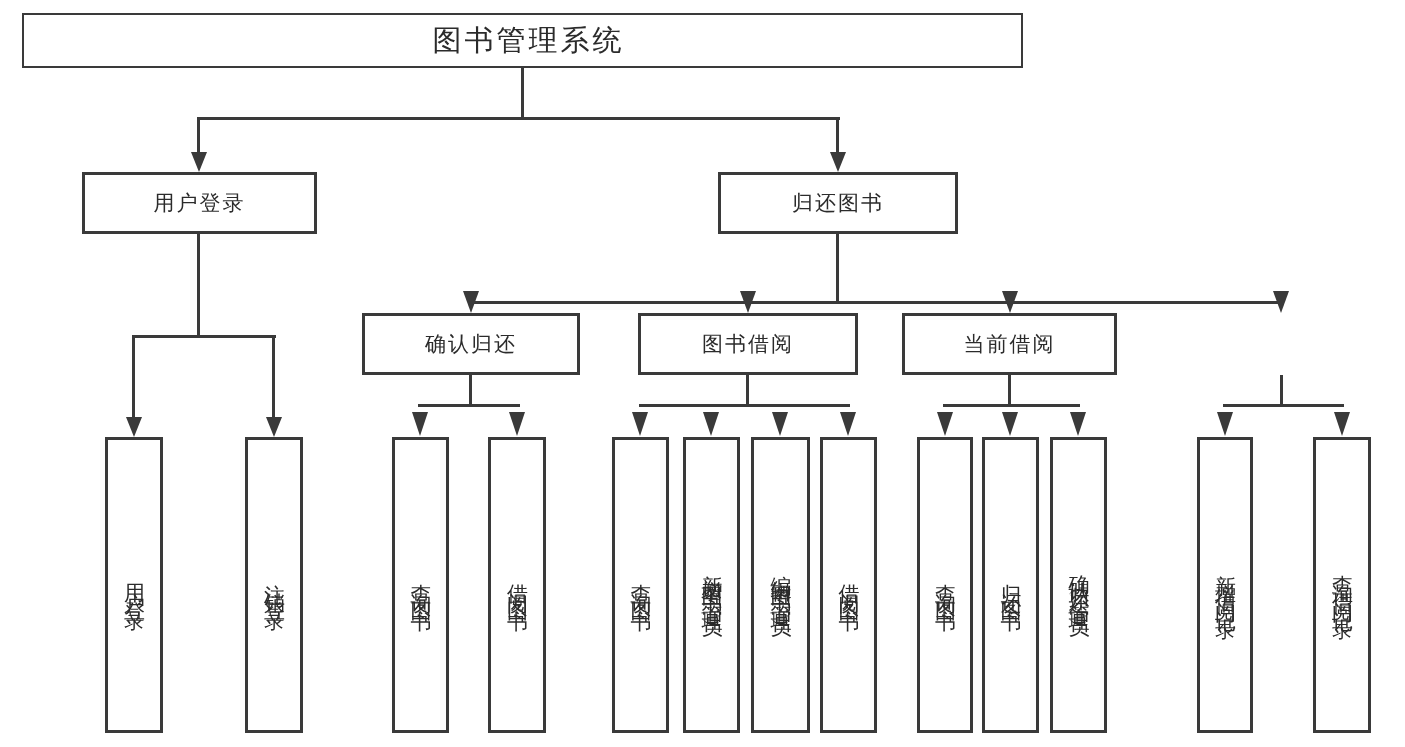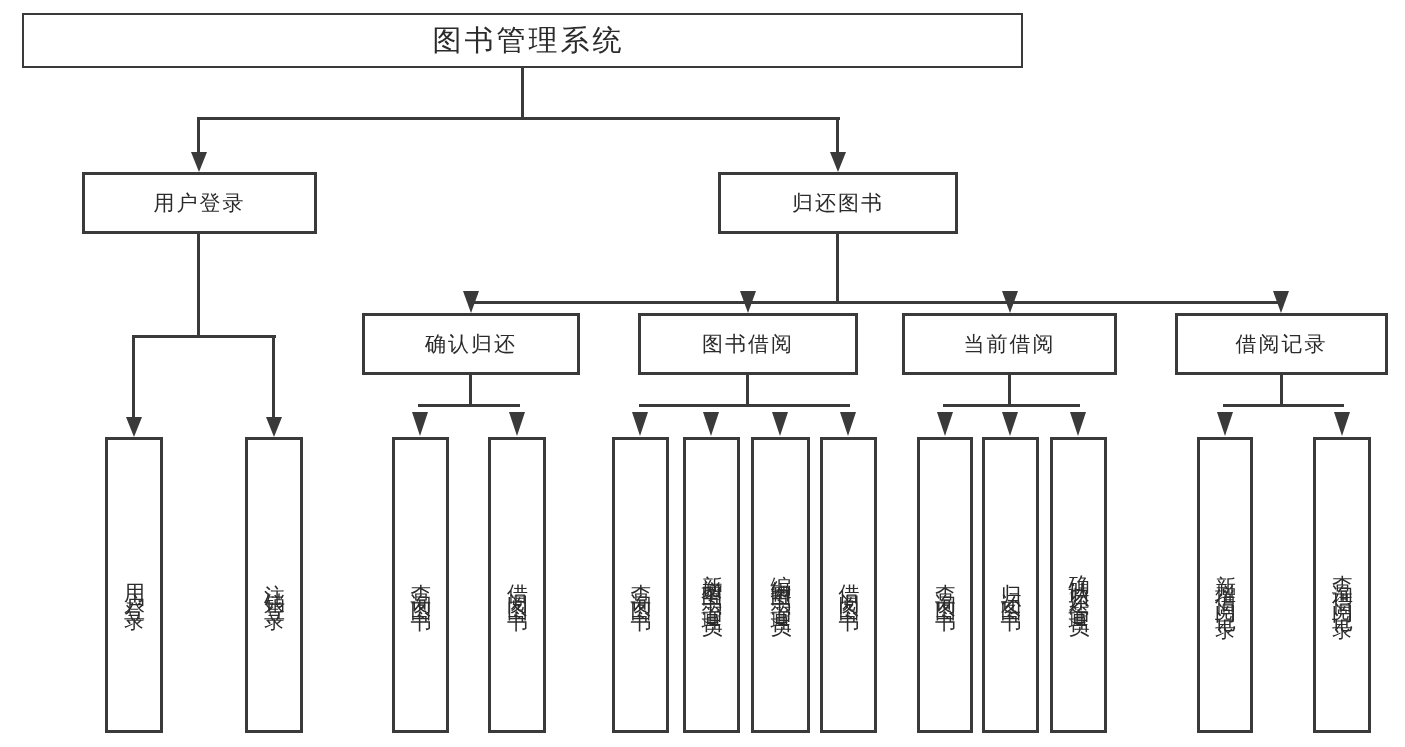--- a/index.html
+++ b/index.html
@@ -110,23 +110,20 @@
 
   <div class="node" style="left:362px; top:313px; width:218px; height:62px;">
     <span class="hlabel">确认归还</span>
   </div>
   <div class="node" style="left:638px; top:313px; width:220px; height:62px;">
     <span class="hlabel">图书借阅</span>
   </div>
   <div class="node" style="left:902px; top:313px; width:215px; height:62px;">
     <span class="hlabel">当前借阅</span>
   </div>
-  <div class="node" style="left:1175px; top:313px; width:213px; height:62px;">
-    <span class="hlabel">借阅记录</span>
-  </div>
 
   <div class="vline" style="left:469px; top:375px; height:32px;"></div>
   <div class="hline" style="left:418px; top:404px; width:102px;"></div>
   <div class="arrow long" style="left:412px; top:412px;"></div>
   <div class="arrow long" style="left:509px; top:412px;"></div>
 
   <div class="vline" style="left:746px; top:375px; height:32px;"></div>
   <div class="hline" style="left:639px; top:404px; width:211px;"></div>
   <div class="arrow long" style="left:632px; top:412px;"></div>
   <div class="arrow long" style="left:703px; top:412px;"></div>

